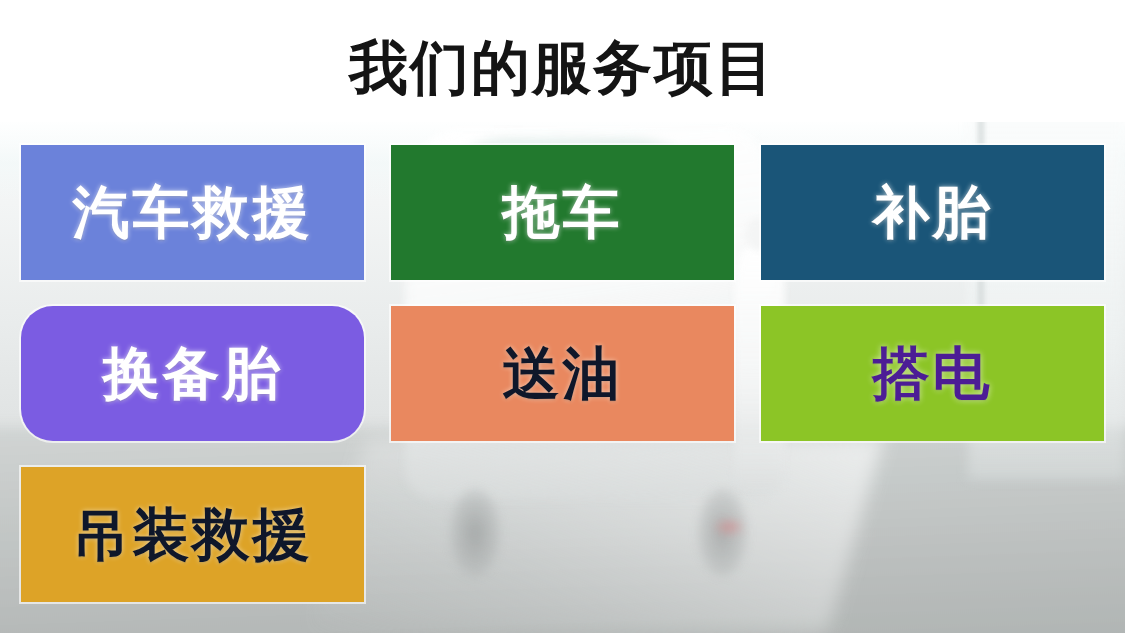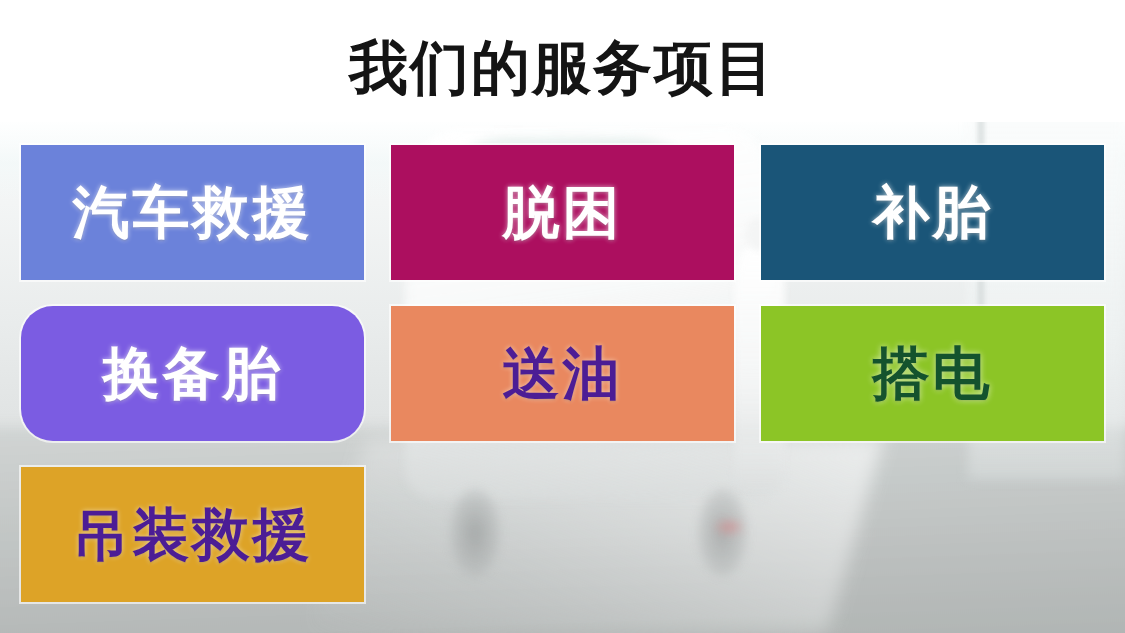--- a/index.html
+++ b/index.html
@@ -201,27 +201,27 @@
     font-weight: 700;
     letter-spacing: 3px;
     line-height: 1;
     white-space: nowrap;
     color: #ffffff;
     text-shadow:
       0 0 5px rgba(255,255,255,0.65),
       0 1px 2px rgba(0,0,0,0.20);
   }
   .tile.warm .tile-label {
-    color: #4c1d95;
+    color: #0f172a;
     text-shadow:
       0 0 5px rgba(255,250,238,0.6),
       0 1px 2px rgba(0,0,0,0.18);
   }
   .tile.lime .tile-label {
-    color: #14532d;
+    color: #4c1d95;
     text-shadow:
       0 0 6px rgba(246,253,230,0.7),
       0 1px 2px rgba(0,0,0,0.16);
   }
 </style>
 </head>
 <body>
 
 <div class="poster">
 
@@ -245,22 +245,22 @@
 
   <div class="heading-band">
     <div class="heading">我们的服务项目</div>
   </div>
 
   <div class="grid">
 
     <div class="tile" style="background-color: rgb(107, 130, 218);">
       <span class="tile-label">汽车救援</span>
     </div>
-    <div class="tile" style="background-color: rgb(172, 15, 95);">
-      <span class="tile-label">脱困</span>
+    <div class="tile" style="background-color: rgb(34, 121, 46);">
+      <span class="tile-label">拖车</span>
     </div>
 
     <div class="tile" style="background-color: rgb(26, 85, 120);">
       <span class="tile-label">补胎</span>
     </div>
     <div class="tile" style="background-color: rgb(123, 92, 226); border-radius: 32px;">
       <span class="tile-label">换备胎</span>
     </div>
     <div class="tile warm" style="background-color: rgb(233, 136, 95);">
       <span class="tile-label">送油</span>

